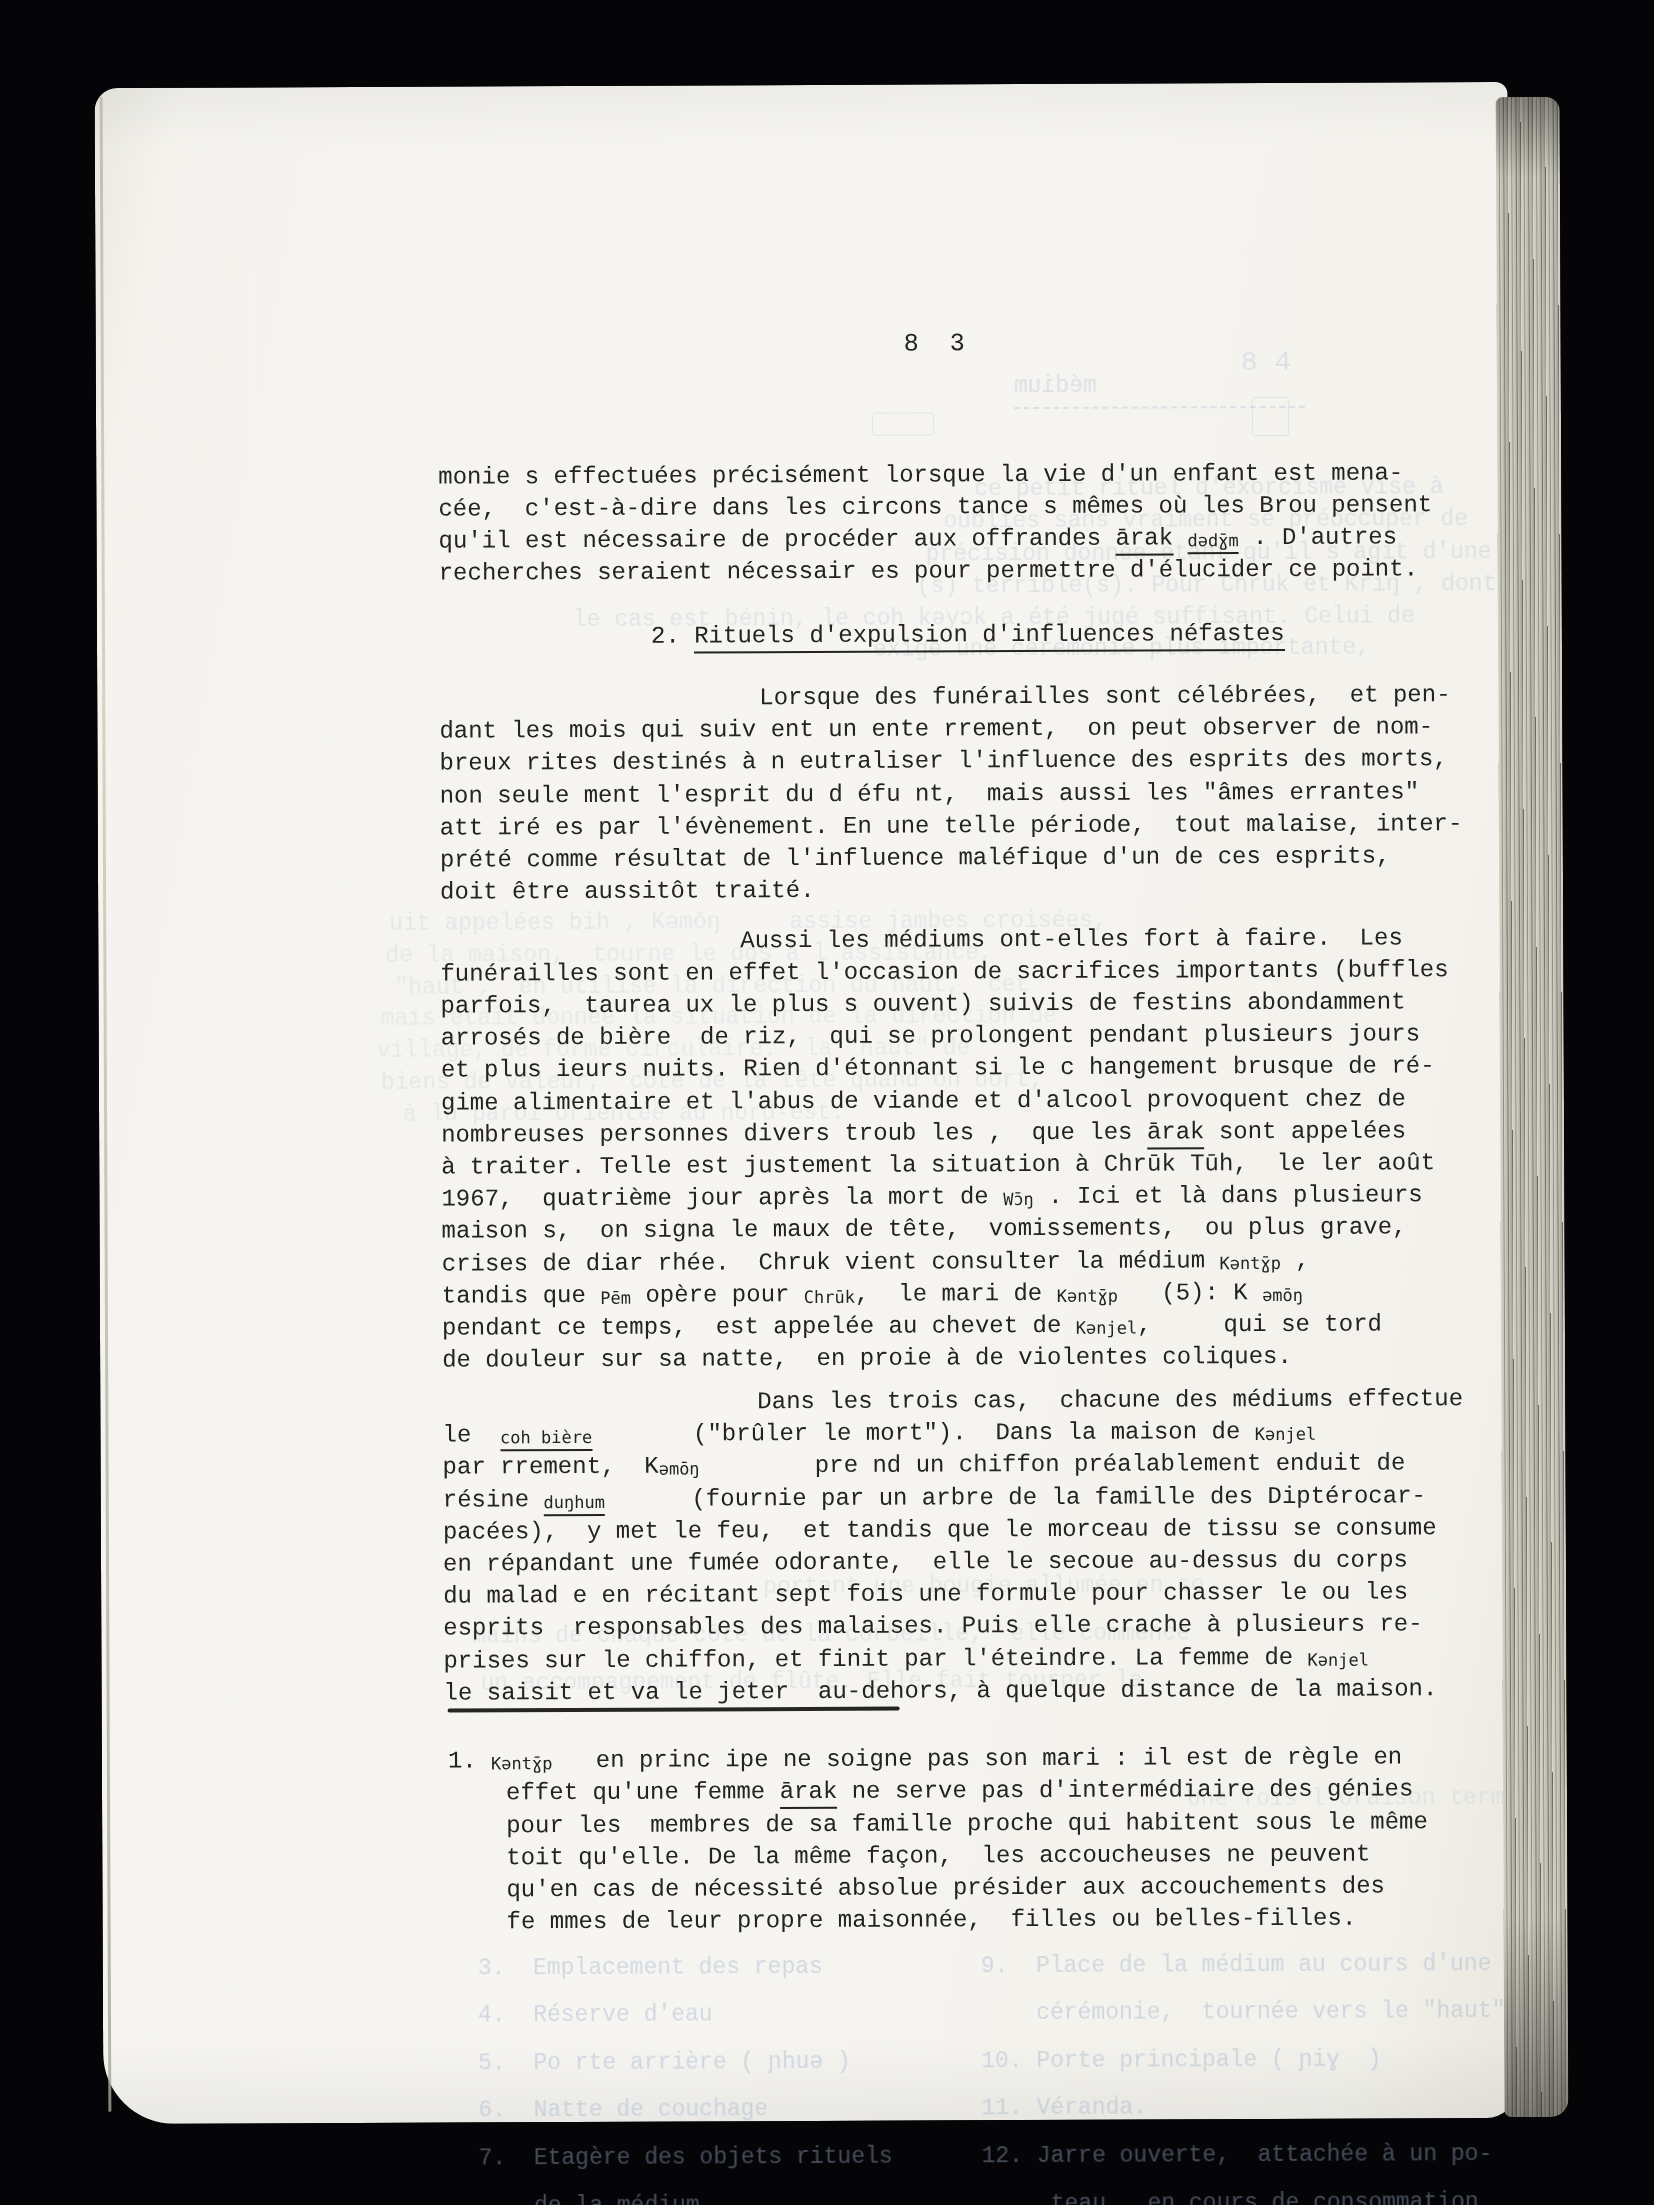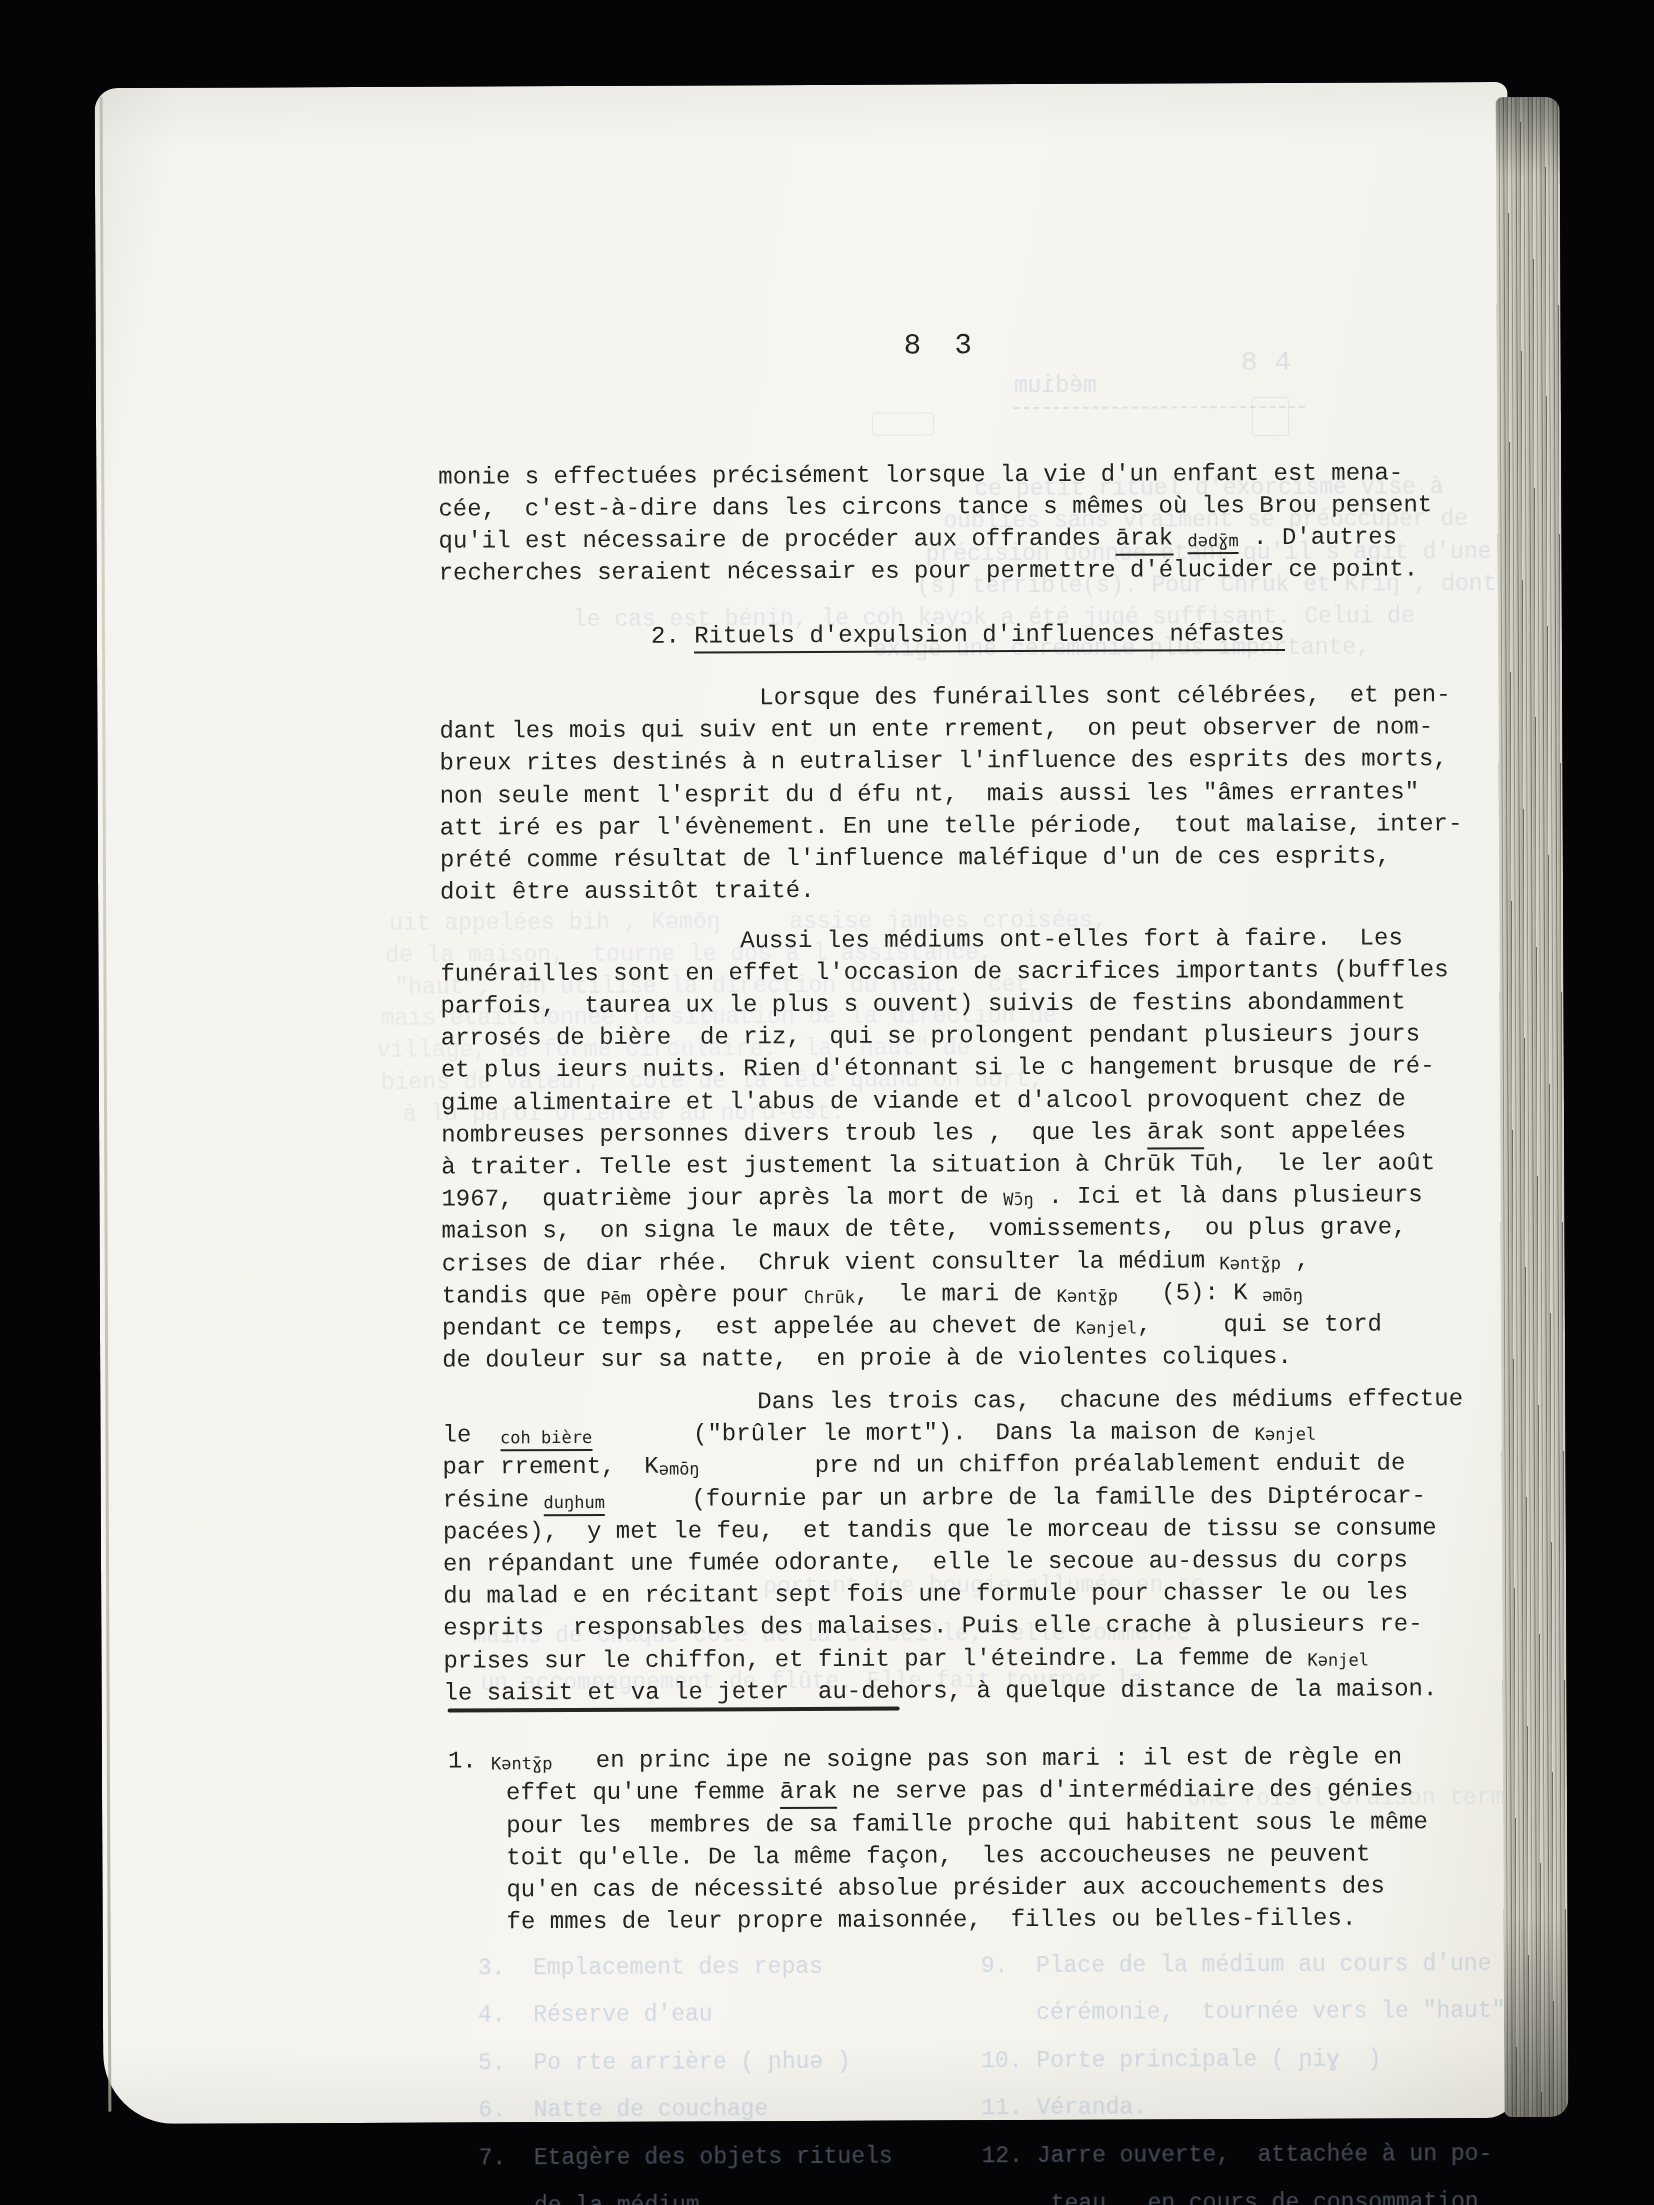--- a/index.html
+++ b/index.html
@@ -36,21 +36,21 @@
     font-size:24px;line-height:26.5px;color:#24231f;
     font-family:"Liberation Mono","DejaVu Sans Mono",monospace;
   }
   .seg-u{border-bottom:2.6px solid #24231f;padding-bottom:1.8px;}
   .seg-ph{
     font-family:"DejaVu Sans Mono",monospace;font-size:17px;
     position:relative;top:1.8px;margin-top:24px;
   }
   #page-number{
     position:absolute;left:808px;top:245px;
-    font-size:29px;letter-spacing:8px;color:#24231f;white-space:pre;
+    font-size:25px;letter-spacing:8px;color:#24231f;white-space:pre;
   }
   #footnote-rule{
     position:absolute;left:346px;top:1622px;width:452px;height:3.5px;
     background:#26251f;border-radius:1.8px;
   }
   .ghost{
     position:absolute;white-space:pre;color:#9fb2cd;
     font-size:23px;filter:blur(0.5px);
     font-family:"Liberation Mono","DejaVu Sans Mono",monospace;
   }

